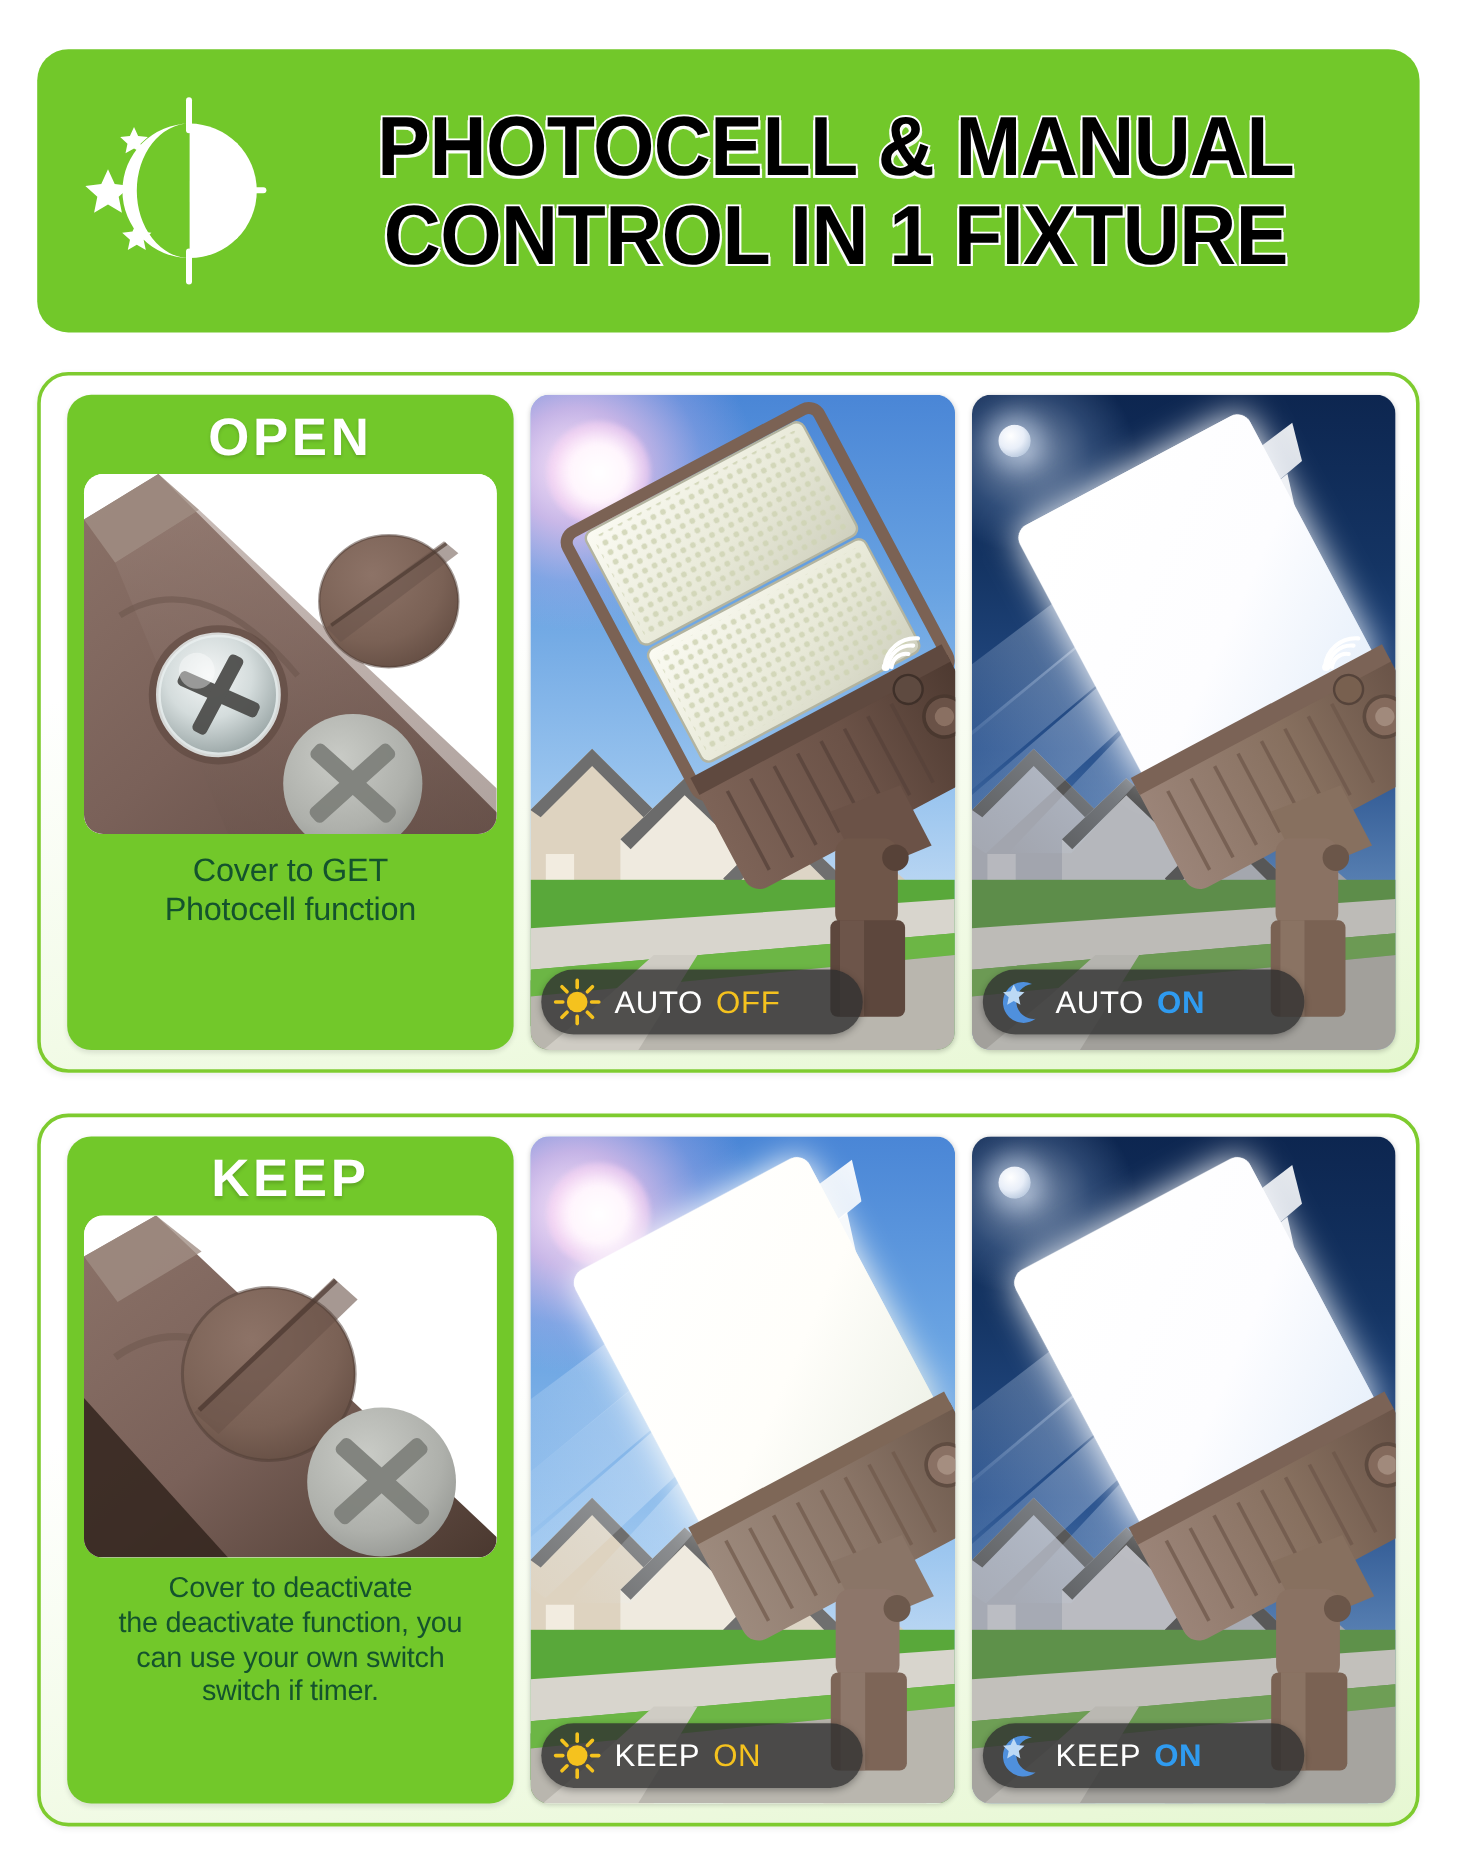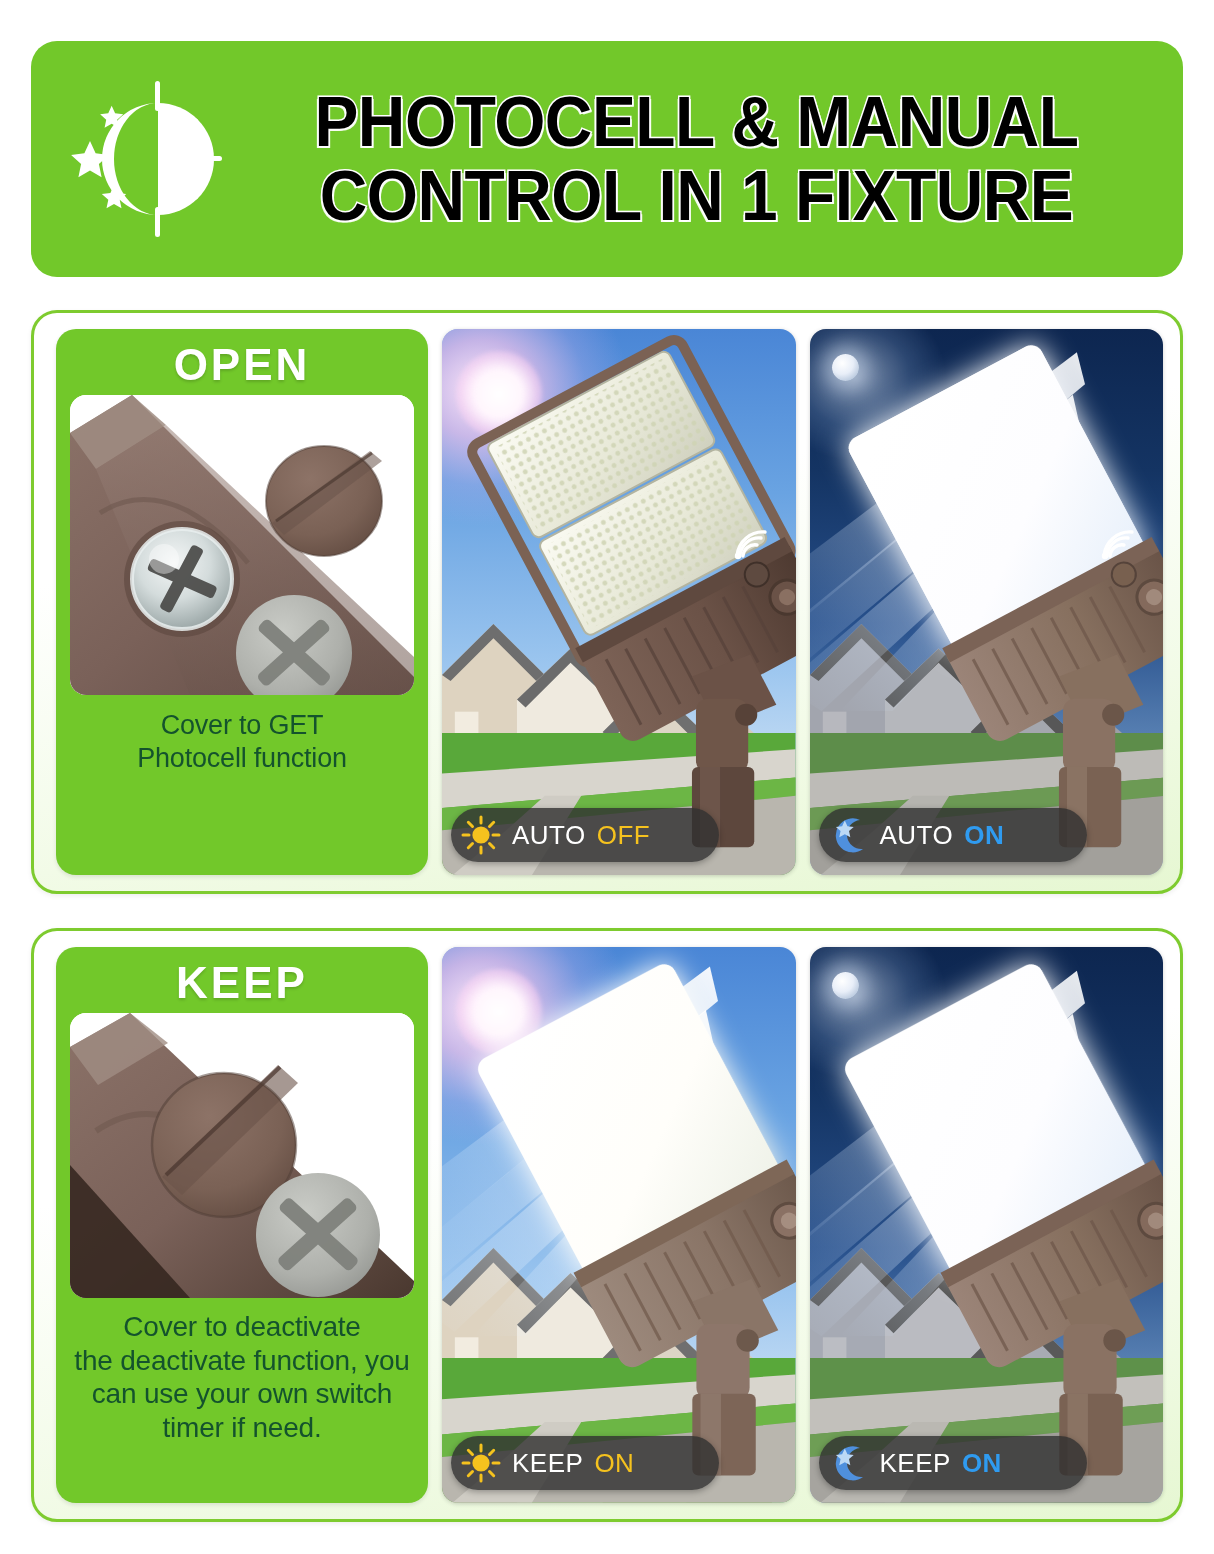--- a/index.html
+++ b/index.html
@@ -115,21 +115,21 @@
 
   .card-caption {
     margin-top: 14px;
     text-align: center;
     color: #14532d;
     font-size: 27px;
     line-height: 1.23;
     font-weight: 400;
     letter-spacing: -0.2px;
   }
-  .section-close .card-caption { font-size: 28px; line-height: 1.2; margin-top: 12px; }
+  .section-close .card-caption { font-size: 24px; line-height: 1.2; margin-top: 12px; }
 
   
   .photo {
     flex: 1 1 0;
     border-radius: 16px;
     overflow: hidden;
     position: relative;
     box-shadow: 0 1px 4px rgba(0,0,0,0.18);
   }
 
@@ -628,21 +628,21 @@
               <rect x="14" y="53" width="96" height="16" rx="5" transform="rotate(-42 62 62)"></rect>
             </g>
           </g>
         </svg>
       </div>
 
       <div class="card-caption">
         <div>Cover to deactivate</div>
         <div>the deactivate function, you</div>
         <div>can use your own switch</div>
-        <div>timer if need.</div>
+        <div>switch if timer.</div>
       </div>
     </div>
 
     <div class="photo">
       <div class="sky-day"></div>
       <div class="sun-flare"></div>
       <div class="skyline">
         <svg viewBox="0 0 330 300" preserveAspectRatio="none">
           <g>
             <polygon points="0,104 48,54 96,104 96,300 0,300" fill="#ded3c0"></polygon>

